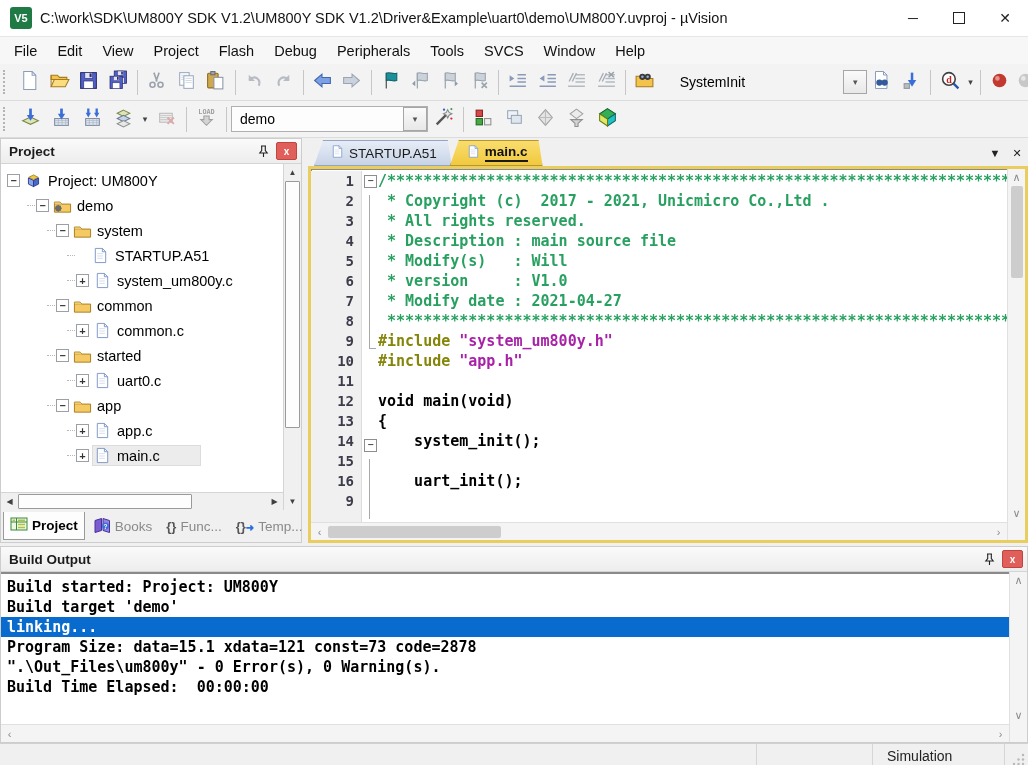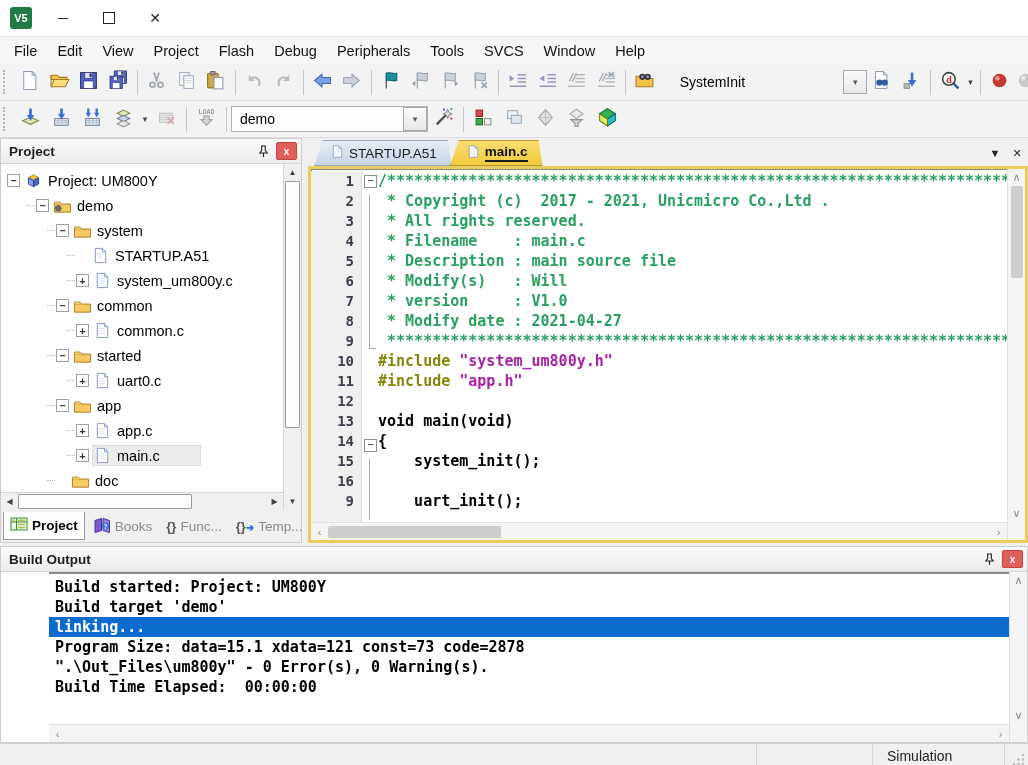--- a/index.html
+++ b/index.html
@@ -92,34 +92,35 @@
   
   .vscroll-fl{background:#f4f4f4;border-left:1px solid #e0e0e0;display:flex;flex-direction:column;align-items:center;}
   .hscroll-fl{background:#f4f4f4;border-top:1px solid #e0e0e0;display:flex;align-items:center;}
   .fsbtn{width:17px;height:17px;display:flex;align-items:center;justify-content:center;font-size:11px;color:#8a8a8a;}
   .fthumb-v{width:12px;background:#cdcdcd;border-radius:2px;}
   .fthumb-h{height:12px;background:#cdcdcd;border-radius:2px;}
   .fcorner{background:#f4f4f4;border-left:1px solid #e0e0e0;display:flex;align-items:center;justify-content:center;font-size:11px;color:#8a8a8a;}
   
   .hsplit{height:3px;background:#f0f0f0;}
   .bopanel{height:197px;display:flex;flex-direction:column;border:1px solid #cdcdcd;box-sizing:border-box;background:#fff;}
-  .bobody{flex:1;display:grid;grid-template-columns:1fr 18px;grid-template-rows:1fr 18px;min-height:0;padding-left:48px;}
+  .bobody{flex:1;display:grid;grid-template-columns:1fr 18px;grid-template-rows:1fr 18px;min-height:0;}
   .bocontent{overflow:hidden;background:#fff;border-top:2px solid #8a8a8a;padding-top:3px;}
   .boline{height:20px;white-space:pre;font:bold 15px/20px "DejaVu Sans Mono",monospace;color:#000;padding-left:6px;box-sizing:border-box;width:100%;}
   .boline.hl{background:#0a6bce;color:#fff;}
   
   .statusbar{height:24px;background:#f0f0f0;border-top:1px solid #d0d0d0;display:flex;align-items:center;font-size:14px;color:#222;}
   .scell{height:100%;display:flex;align-items:center;border-left:1px solid #d6d6d6;box-sizing:border-box;}
   .sgrip{width:24px;height:100%;display:flex;align-items:flex-end;justify-content:flex-end;padding:0 3px 3px 0;box-sizing:border-box;}
 </style>
 </head>
 <body class="noselect">
 
 <div class="titlebar">
   <div class="appicon">V5</div>
+  <div class="titletext">C:\work\SDK\UM800Y SDK V1.2\UM800Y SDK V1.2\Driver&amp;Example\uart0\demo\UM800Y.uvproj - µVision</div>
   <div class="wbtn">─</div>
   <div class="wbtn">
       <span class="maxbox"></span>
     </div>
   <div class="wbtn">✕</div>
 </div>
 
 <div class="menubar" id="menubar">
     <div class="menu-item">File</div>
     <div class="menu-item">Edit</div>
@@ -562,30 +563,20 @@
             <span class="guide"></span>
             <span class="exp">+</span>
             <span class="tsel">
               <span class="ticon"><svg viewBox="0 0 17 18" xmlns="http://www.w3.org/2000/svg">
                   <path d="M3 1.5h7.5L14 5v11.5H3z" fill="#fff" stroke="#7b96c8"></path>
                   <path d="M10.5 1.5V5H14" fill="none" stroke="#7b96c8"></path>
                   <path d="M5 7h6M5 9.5h6M5 12h6" stroke="#d0daea" stroke-width=".9"></path>
                 </svg></span>
               <span>main.c</span>
             </span>
-          </div>
-          <div class="trow">
-            <span style="width: 46px; flex: 0 0 46px;"></span>
-            <span class="guide"></span>
-            <span class="expsp"></span>
-            <span class="ticon"><svg viewBox="0 0 20 17" xmlns="http://www.w3.org/2000/svg">
-                <path d="M1.5 5h6l2 2h9v8.5h-17z" fill="#f5c964" stroke="#a87b1e"></path>
-                <path d="M1.5 5h6l2 2h-8z" fill="#fbe08e" stroke="#a87b1e" stroke-width=".5"></path>
-              </svg></span>
-            <span>doc</span>
           </div>
         </div>
       <div class="vscroll-cl">
         <div class="sbtn">▲</div>
         <div class="thumb-v" style="height:245px"></div>
       </div>
       <div class="hscroll-cl">
         <div class="sbtn">◀</div>
         <div class="thumb-h" style="width:172px"></div>
         <div style="flex:1"></div>
@@ -716,21 +707,20 @@
               <div class="fmid"></div>
             </div>
             <div class="fcell">
               <div class="fmid"></div>
             </div>
           </div>
         <div class="codecol" id="codecol">
             <div class="cline"><span class="c">/*********************************************************************************</span></div>
             <div class="cline"><span class="c"> * Copyright (c)  2017 - 2021, Unicmicro Co.,Ltd .</span></div>
             <div class="cline"><span class="c"> * All rights reserved.</span></div>
-            <div class="cline"><span class="c"> * Filename    : main.c</span></div>
             <div class="cline"><span class="c"> * Description : main source file</span></div>
             <div class="cline"><span class="c"> * Modify(s)   : Will</span></div>
             <div class="cline"><span class="c"> * version     : V1.0</span></div>
             <div class="cline"><span class="c"> * Modify date : 2021-04-27</span></div>
             <div class="cline"><span class="c"> *********************************************************************************</span></div>
             <div class="cline"><span class="d">#include</span><span class="p"> </span><span class="s">"system_um800y.h"</span></div>
             <div class="cline"><span class="d">#include</span><span class="p"> </span><span class="s">"app.h"</span></div>
             <div class="cline"></div>
             <div class="cline"><span class="k">void</span><span class="p"> main(</span><span class="k">void</span><span class="p">)</span></div>
             <div class="cline"><span class="p">{</span></div>

